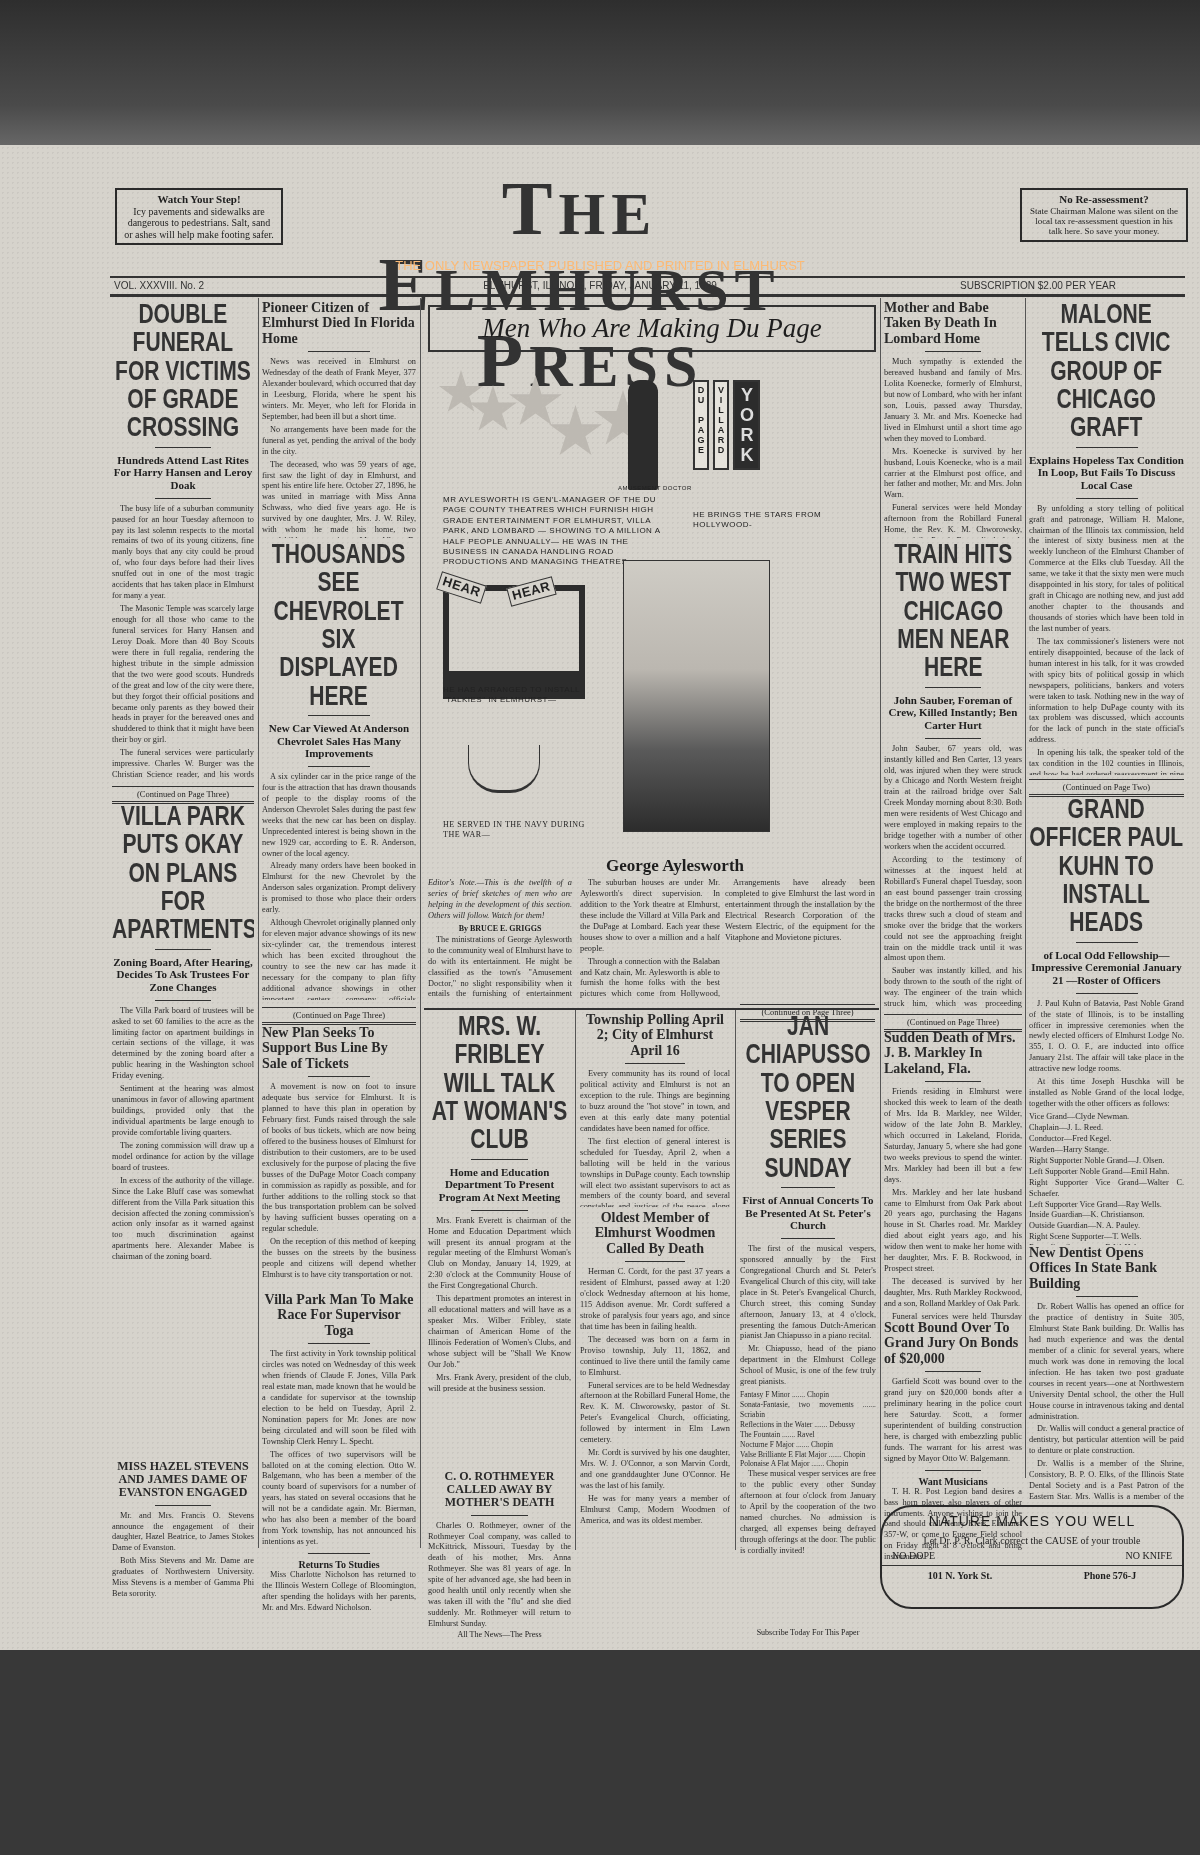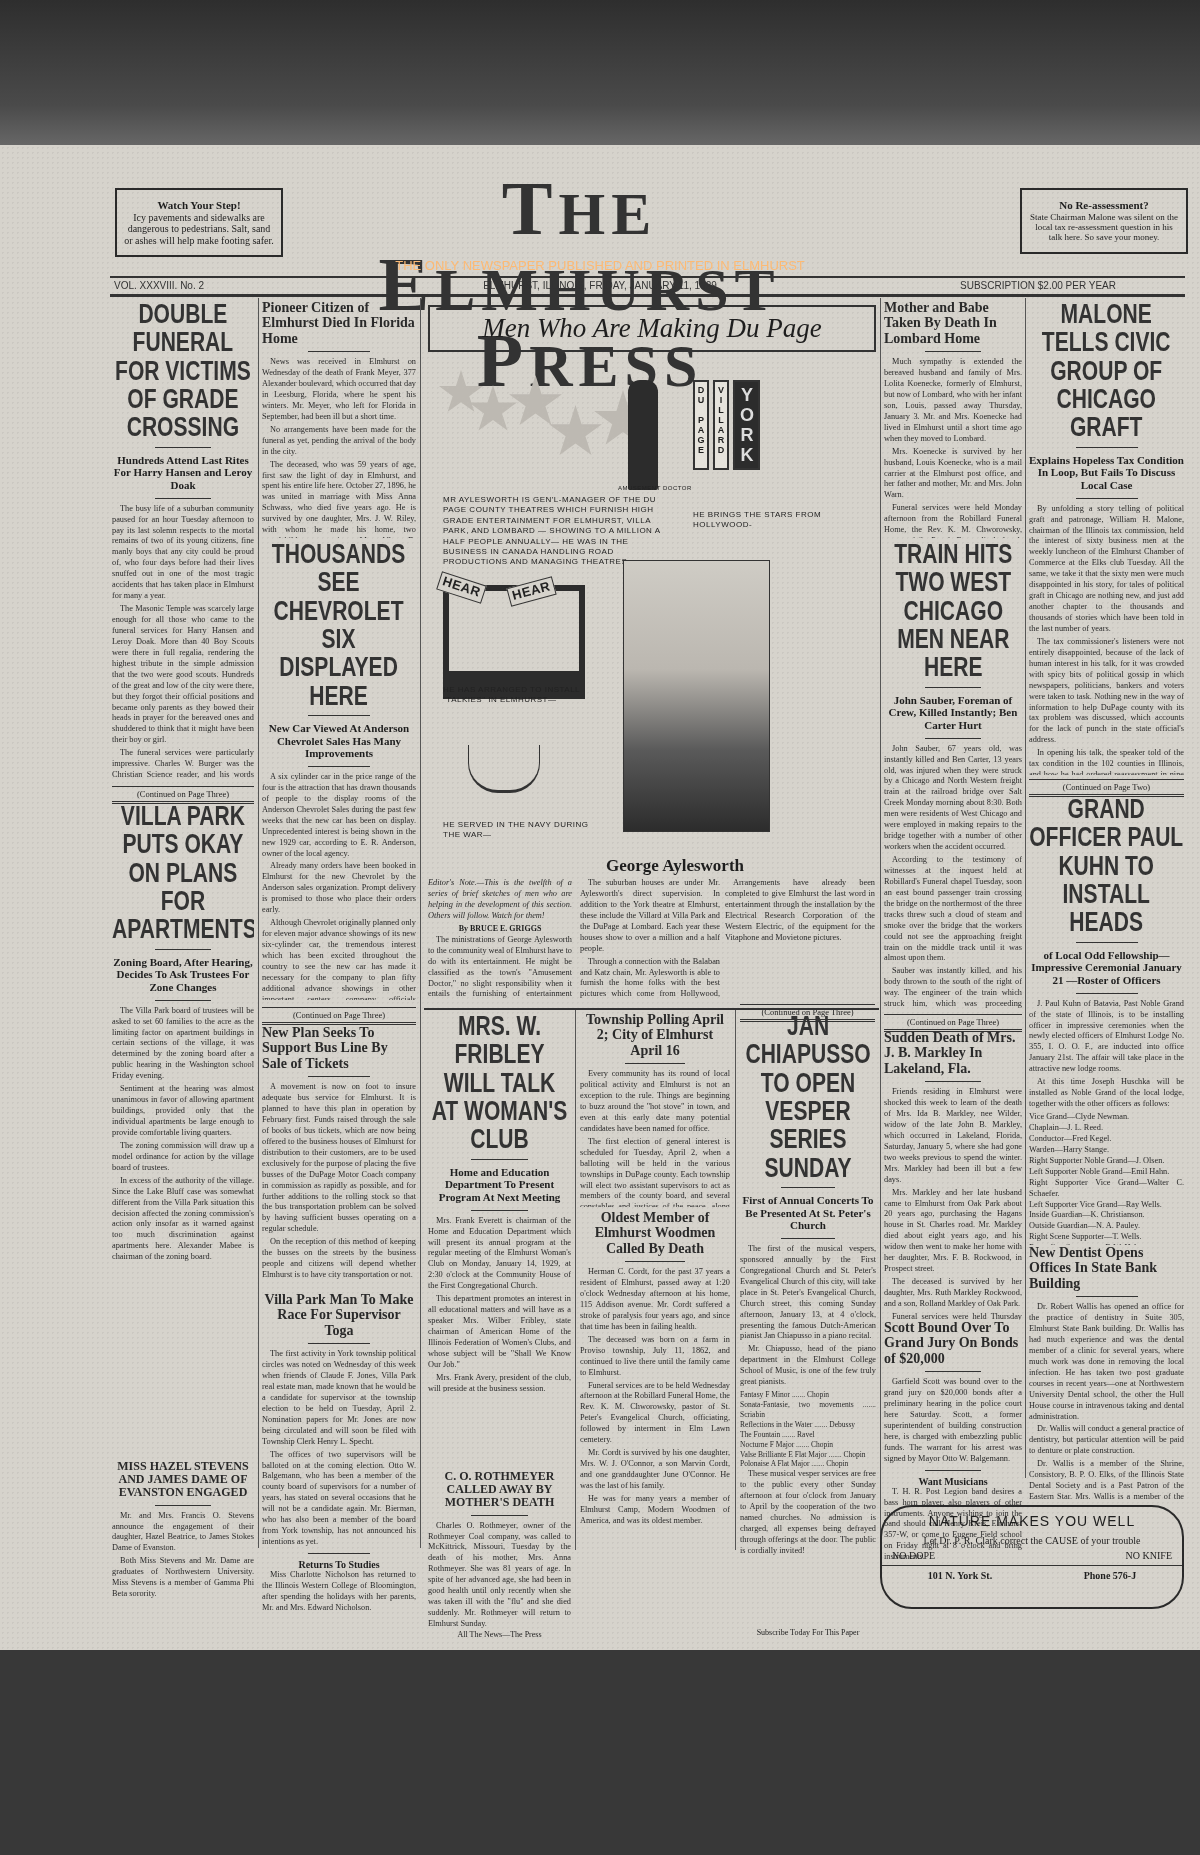--- a/index.html
+++ b/index.html
@@ -2,21 +2,21 @@
 <html><head>
 <meta charset="utf-8">
 <style>
   html,body{margin:0;padding:0;}
   body{width:1200px;height:1855px;background:#3a3a3a;position:relative;overflow:hidden;font-family:"Liberation Serif",serif;color:#1e1e1e;}
   .scan-top{position:absolute;left:0;top:0;width:1200px;height:150px;background:linear-gradient(#2e2e2e,#4a4a4a 70%,#6a6a6a);}
   .scan-bottom{position:absolute;left:0;top:1650px;width:1200px;height:205px;background:#383838;}
   .paper{position:absolute;left:0;top:145px;width:1200px;height:1510px;background:#d6d3cc;
     background-image:radial-gradient(rgba(0,0,0,0.05) 1px,transparent 1px);background-size:5px 5px;}
   .abs{position:absolute;}
-  .box{border:2px solid #2a2a2a;padding:9px 6px;text-align:center;font-size:10px;line-height:1.15;}
+  .box{border:2px solid #2a2a2a;padding:3px 6px;text-align:center;font-size:10px;line-height:1.15;}
   .box .t{font-weight:bold;font-size:11px;}
   .mast{font-family:"Liberation Serif",serif;font-weight:bold;font-size:60px;letter-spacing:6px;color:#333;text-align:center;line-height:1;}
   .mast .cap{font-size:76px;}
   .tagline{font-family:"Liberation Sans",sans-serif;font-size:13px;text-align:center;color:#fdba74;}
   .rule{position:absolute;height:0;border-top:2px solid #333;}
   .vr{position:absolute;width:0;border-left:1px solid #555;}
   .dateline{font-family:"Liberation Sans",sans-serif;font-size:10px;color:#333;}
   .col{position:absolute;overflow:hidden;}
   .hl{font-family:"Liberation Sans",sans-serif;font-weight:bold;text-transform:uppercase;text-align:center;color:#333;line-height:1.05;transform:scaleX(0.78);transform-origin:center top;width:128%;margin-left:-14%;}
   .hl.big{font-size:27px;}
@@ -162,21 +162,21 @@
     <div class="sign">VILLARD</div>
     <div class="sign york">YORK</div>
   </div>
   <div class="abs caption" style="left:265px;top:150px;width:140px;">HE BRINGS THE STARS FROM HOLLYWOOD-</div>
   <div class="abs caption" style="left:15px;top:135px;width:230px;">MR AYLESWORTH IS GEN'L-MANAGER OF THE DU PAGE COUNTY THEATRES WHICH FURNISH HIGH GRADE ENTERTAINMENT FOR ELMHURST, VILLA PARK, AND LOMBARD — SHOWING TO A MILLION A HALF PEOPLE ANNUALLY— HE WAS IN THE BUSINESS IN CANADA HANDLING ROAD PRODUCTIONS AND MANAGING THEATRES—</div>
   <div class="abs" style="left:15px;top:225px;width:130px;height:80px;border:6px solid #2c2c2c;border-bottom:28px solid #2c2c2c;"></div>
   <div class="abs caption" style="left:10px;top:218px;font-size:13px;font-weight:bold;transform:rotate(18deg);background:#d6d3cc;border:1px solid #333;padding:0 3px;">HEAR</div>
   <div class="abs caption" style="left:80px;top:222px;font-size:13px;font-weight:bold;transform:rotate(-15deg);background:#d6d3cc;border:1px solid #333;padding:0 3px;">HEAR</div>
   <div class="abs caption" style="left:15px;top:325px;width:150px;">HE HAS ARRANGED TO INSTALL "TALKIES" IN ELMHURST—</div>
   <div class="abs" style="left:40px;top:385px;width:70px;height:45px;border-bottom:3px solid #333;border-left:1px solid #333;border-right:1px solid #333;border-radius:0 0 30px 30px;"></div>
-  <div class="abs caption" style="left:15px;top:460px;width:150px;">HE SERVED IN THE NAVY DURING THE WAR—</div>
+  <div class="abs caption" style="left:15px;top:460px;width:150px;font-family:Liberation Serif, serif;">HE SERVED IN THE NAVY DURING THE WAR—</div>
   <div class="abs photo" style="left:195px;top:200px;width:145px;height:270px;"></div>
 </div>
 <div class="abs photo-name" style="left:600px;top:856px;width:150px;">George Aylesworth</div>
 <div class="col" style="left:428px;top:878px;width:144px;height:122px;">
   <div class="body" style="font-style:italic;">Editor's Note.—This is the twelfth of a series of brief sketches of men who are helping in the development of this section. Others will follow. Watch for them!</div>
   <div style="font-size:8px;font-weight:bold;text-align:center;margin:2px 0;">By BRUCE E. GRIGGS</div>
   <div class="body">
       <p>The ministrations of George Aylesworth to the community weal of Elmhurst have to do with its entertainment. He might be classified as the town's "Amusement Doctor," no slight responsibility when it entails the furnishing of entertainment which will please some 15,000 people. His official title is general manager of the DuPage County Theatres, and in this capacity he serves as special representative to Vincent Lynch, who operates a chain of 15 theatres in Chicago and suburbs.</p>
     </div>
 </div>

